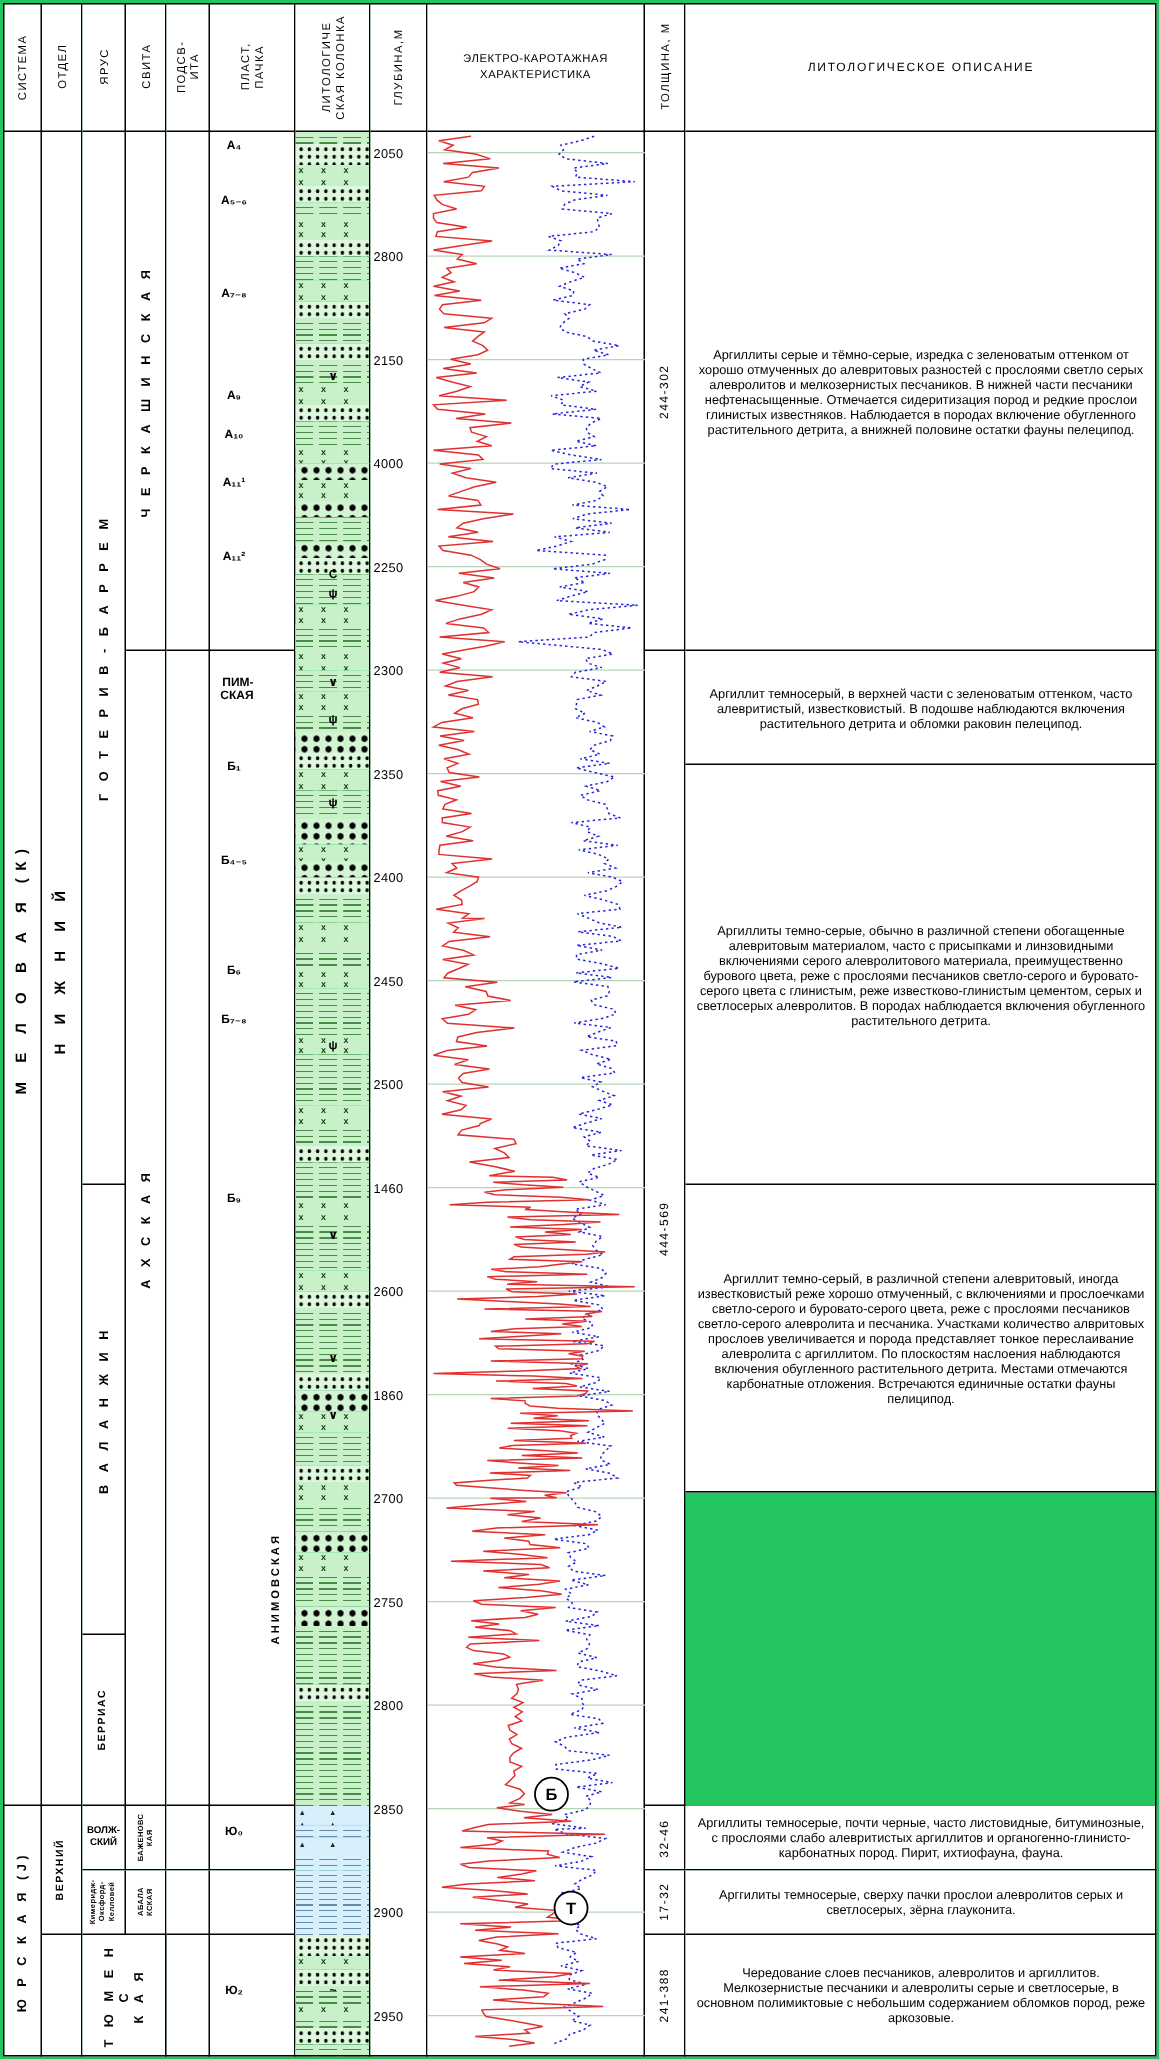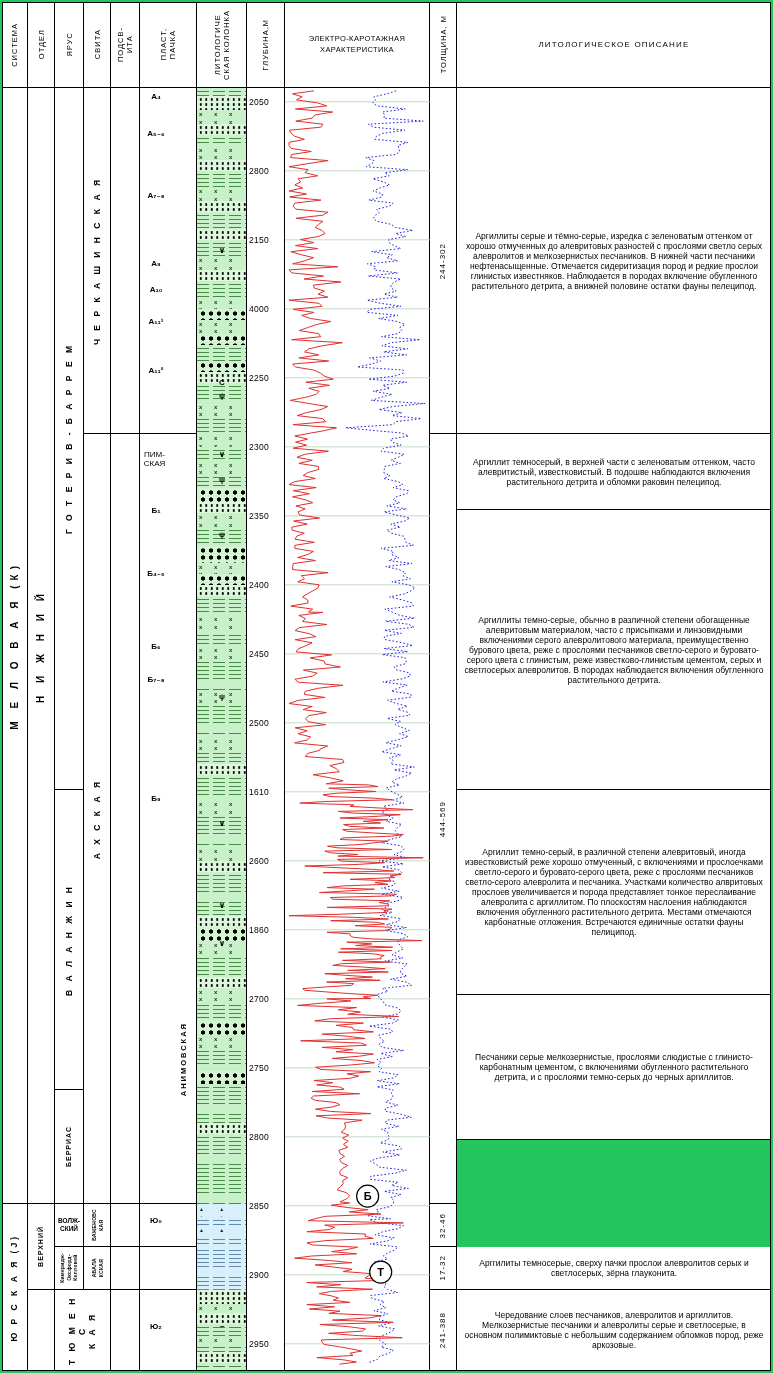--- a/index.html
+++ b/index.html
@@ -23,21 +23,21 @@
 .descr-text{font-size:8.5px;line-height:1.18;text-align:center;padding:2px 7px;}
 .lith-cell{display:block;border-bottom:none;}
 .lith-lines{background-color:#c9f1c9;background-image:repeating-linear-gradient(90deg,rgba(201,241,201,0) 0 12px,#c9f1c9 12px 16px),repeating-linear-gradient(180deg,rgba(0,0,0,0) 0 3.1px,rgba(15,95,15,0.7) 3.1px 3.9px);}
 .lith-dots{background-color:#ddf8dd;background-image:radial-gradient(circle,#000 1.05px,rgba(0,0,0,0) 1.35px);background-size:5.5px 5px;background-position:1px 1px;}
 .lith-bigdots{background-color:#d2f4d2;background-image:radial-gradient(circle,#000 1.9px,rgba(0,0,0,0) 2.3px);background-size:8px 7px;background-position:2px 1px;}
 .lith-x{background-color:#c9f1c9;font-size:6px;font-weight:bold;color:#123a12;letter-spacing:5px;line-height:7.5px;padding:1px 2px;word-break:break-all;}
 .lith-tri{background-color:#d7f0fb;font-size:5px;color:#222;letter-spacing:7px;line-height:8px;padding:1px 2px;word-break:break-all;}
 .lith-blines{background-color:#d7f0fb;background-image:repeating-linear-gradient(90deg,rgba(215,240,251,0) 0 12px,#d7f0fb 12px 16px),repeating-linear-gradient(180deg,rgba(0,0,0,0) 0 3.1px,rgba(25,70,120,0.6) 3.1px 3.9px);}
 .lith-glyph{position:absolute;width:50px;text-align:center;font-size:8px;font-weight:bold;z-index:5;}
 .plast-label{position:absolute;width:30px;text-align:center;font-size:8px;font-weight:bold;z-index:5;}
-.pim-label{position:absolute;width:29px;text-align:center;font-size:8px;font-weight:normal;white-space:pre-line;line-height:1.2;z-index:5;}
+.pim-label{position:absolute;width:29px;text-align:right;font-size:8px;font-weight:bold;white-space:pre-line;line-height:1.2;z-index:5;}
 .anim-label{position:absolute;z-index:5;display:flex;align-items:center;justify-content:center;}
 .depth-label{position:absolute;font-size:8.5px;letter-spacing:0.3px;z-index:5;}
 .log-area{position:absolute;box-sizing:border-box;border-right:1px solid #000;background:#fff;}
 </style>
 </head>
 <body>
 
 <div id="sheet">
   <div class="frame"></div>
   <div class="hcell" id="h-system" style="left: 2px; width: 26px;">
@@ -251,21 +251,21 @@
     <div class="depth-label" style="left: 249px; top: 96.8px;">2050</div>
     <div class="depth-label" style="left: 249px; top: 165.8px;">2800</div>
     <div class="depth-label" style="left: 249px; top: 234.8px;">2150</div>
     <div class="depth-label" style="left: 249px; top: 303.8px;">4000</div>
     <div class="depth-label" style="left: 249px; top: 372.8px;">2250</div>
     <div class="depth-label" style="left: 249px; top: 441.8px;">2300</div>
     <div class="depth-label" style="left: 249px; top: 510.8px;">2350</div>
     <div class="depth-label" style="left: 249px; top: 579.8px;">2400</div>
     <div class="depth-label" style="left: 249px; top: 648.8px;">2450</div>
     <div class="depth-label" style="left: 249px; top: 717.8px;">2500</div>
-    <div class="depth-label" style="left: 249px; top: 786.8px;">1610</div>
+    <div class="depth-label" style="left: 249px; top: 786.8px;">1460</div>
     <div class="depth-label" style="left: 249px; top: 855.8px;">2600</div>
     <div class="depth-label" style="left: 249px; top: 924.8px;">1860</div>
     <div class="depth-label" style="left: 249px; top: 993.8px;">2700</div>
     <div class="depth-label" style="left: 249px; top: 1062.8px;">2750</div>
     <div class="depth-label" style="left: 249px; top: 1131.8px;">2800</div>
     <div class="depth-label" style="left: 249px; top: 1200.8px;">2850</div>
     <div class="depth-label" style="left: 249px; top: 1269.8px;">2900</div>
     <div class="depth-label" style="left: 249px; top: 1338.8px;">2950</div>
     <div class="cell" style="left: 430px; width: 27px; top: 88px; height: 346.38px;">
       <div class="vlab thickv">244-302</div>
@@ -287,22 +287,22 @@
     </div>
     <div class="cell noright" style="left: 457px; width: 314px; top: 434.38px; height: 75.9px;">
       <div class="descr-text">Аргиллит темносерый, в верхней части с зеленоватым оттенком, часто алевритистый, известковистый. В подошве наблюдаются включения растительного детрита и обломки раковин пелеципод.</div>
     </div>
     <div class="cell noright" style="left: 457px; width: 314px; top: 510.28px; height: 280.14px;">
       <div class="descr-text">Аргиллиты темно-серые, обычно в различной степени обогащенные алевритовым материалом, часто с присыпками и линзовидными включениями серого алевролитового материала, преимущественно бурового цвета, реже с прослоями песчаников светло-серого и буровато-серого цвета с глинистым, реже известково-глинистым цементом, серых и светлосерых алевролитов. В породах наблюдается включения обугленного растительного детрита.</div>
     </div>
     <div class="cell noright" style="left: 457px; width: 314px; top: 790.42px; height: 204.24px;">
       <div class="descr-text">Аргиллит темно-серый, в различной степени алевритовый, иногда известковистый реже хорошо отмученный, с включениями и прослоечками светло-серого и буровато-серого цвета, реже с прослоями песчаников светло-серого алевролита и песчаника. Участками количество алвритовых прослоев увеличивается и порода представляет тонкое переслаивание алевролита с аргиллитом. По плоскостям наслоения наблюдаются включения обугленного растительного детрита. Местами отмечаются карбонатные отложения. Встречаются единичные остатки фауны пелиципод.</div>
     </div>
-    <div class="cell noright" style="left: 457px; width: 314px; top: 994.66px; height: 144.9px;">
-      <div class="descr-text">Песчаники серые мелкозернистые, прослоями слюдистые с глинисто-карбонатным цементом, с включениями обугленного растительного детрита, и с прослоями темно-серых до черных аргиллитов.</div>
+    <div class="cell noright" style="left: 457px; width: 314px; top: 1204.42px; height: 42.78px;">
+      <div class="descr-text">Аргиллиты темносерые, почти черные, часто листовидные, битуминозные, с прослоями слабо алевритистых аргиллитов и органогенно-глинисто-карбонатных пород. Пирит, ихтиофауна, фауна.</div>
     </div>
     <div class="cell noright" style="left: 457px; width: 314px; top: 1247.2px; height: 42.78px;">
       <div class="descr-text">Арггилиты темносерые, сверху пачки прослои алевролитов серых и светлосерых, зёрна глауконита.</div>
     </div>
     <div class="cell noright nobot" style="left: 457px; width: 314px; top: 1289.98px; height: 81.02px;">
       <div class="descr-text">Чередование слоев песчаников, алевролитов и аргиллитов. Мелкозернистые песчаники и алевролиты серые и светлосерые, в основном полимиктовые с небольшим содержанием обломков пород, реже аркозовые.</div>
     </div>
     <div class="log-area" style="left: 285px; top: 88px; width: 145px; height: 1283px;"><svg width="145" height="1283">
         <line x1="0" x2="145" y1="13.8" y2="13.8" stroke="#b8d4b8" stroke-width="0.8"></line>
         <line x1="0" x2="145" y1="82.8" y2="82.8" stroke="#b8d4b8" stroke-width="0.8"></line>

